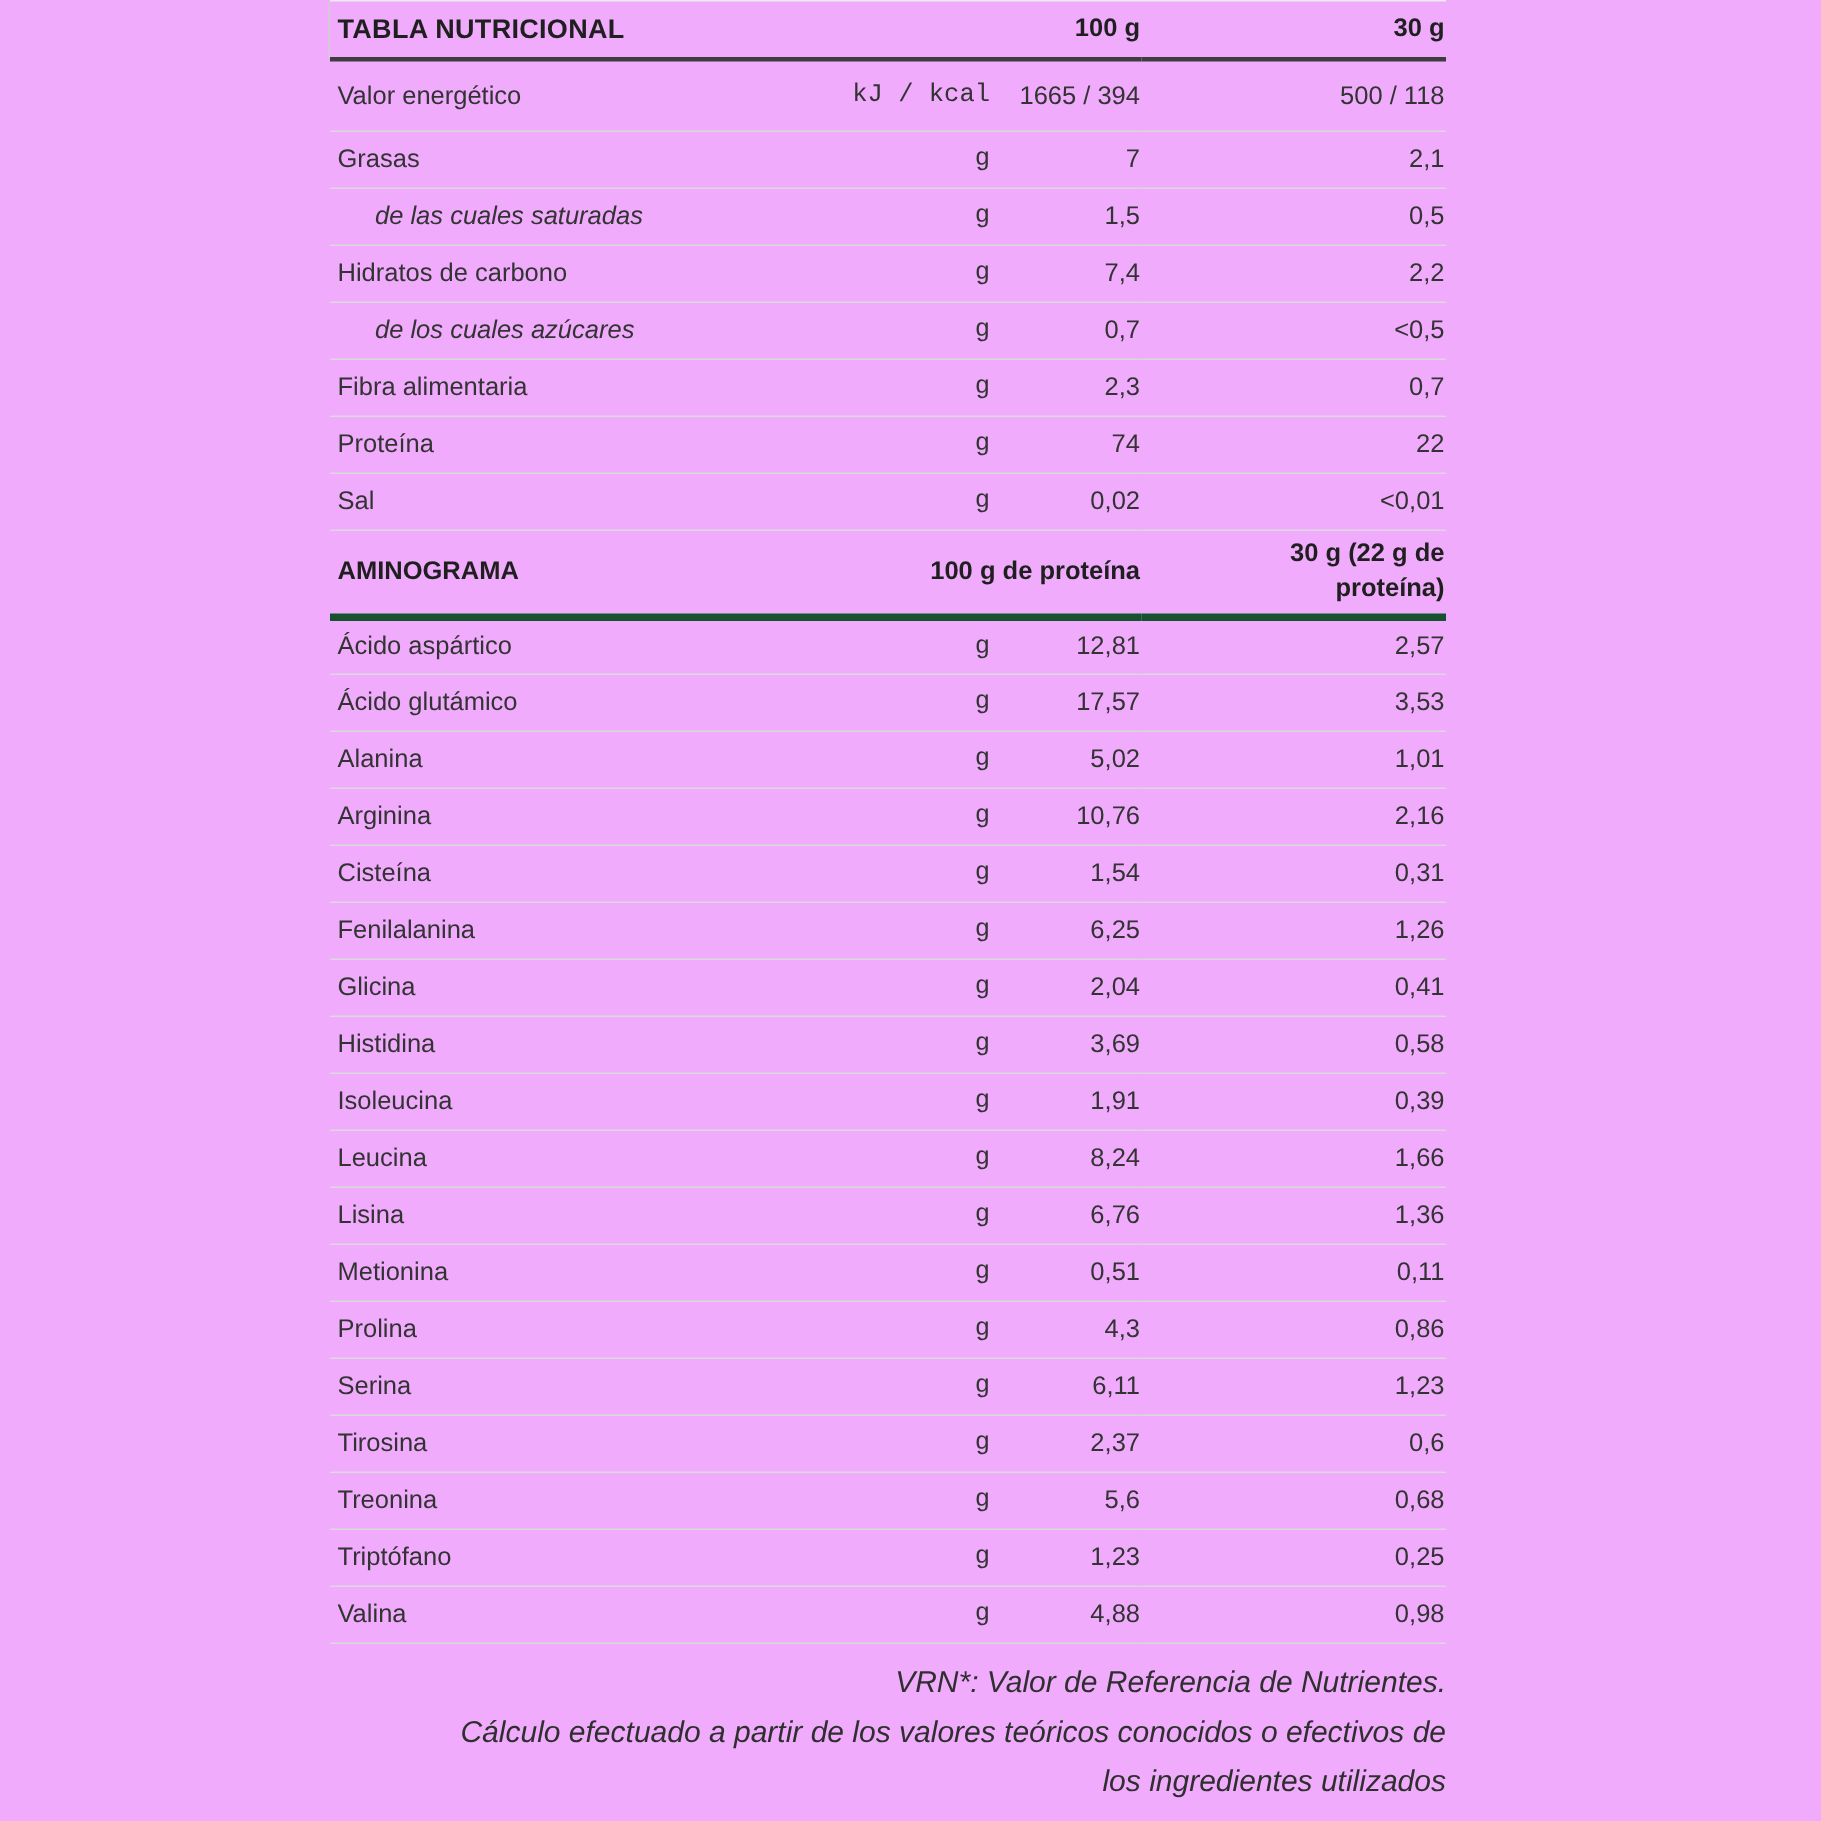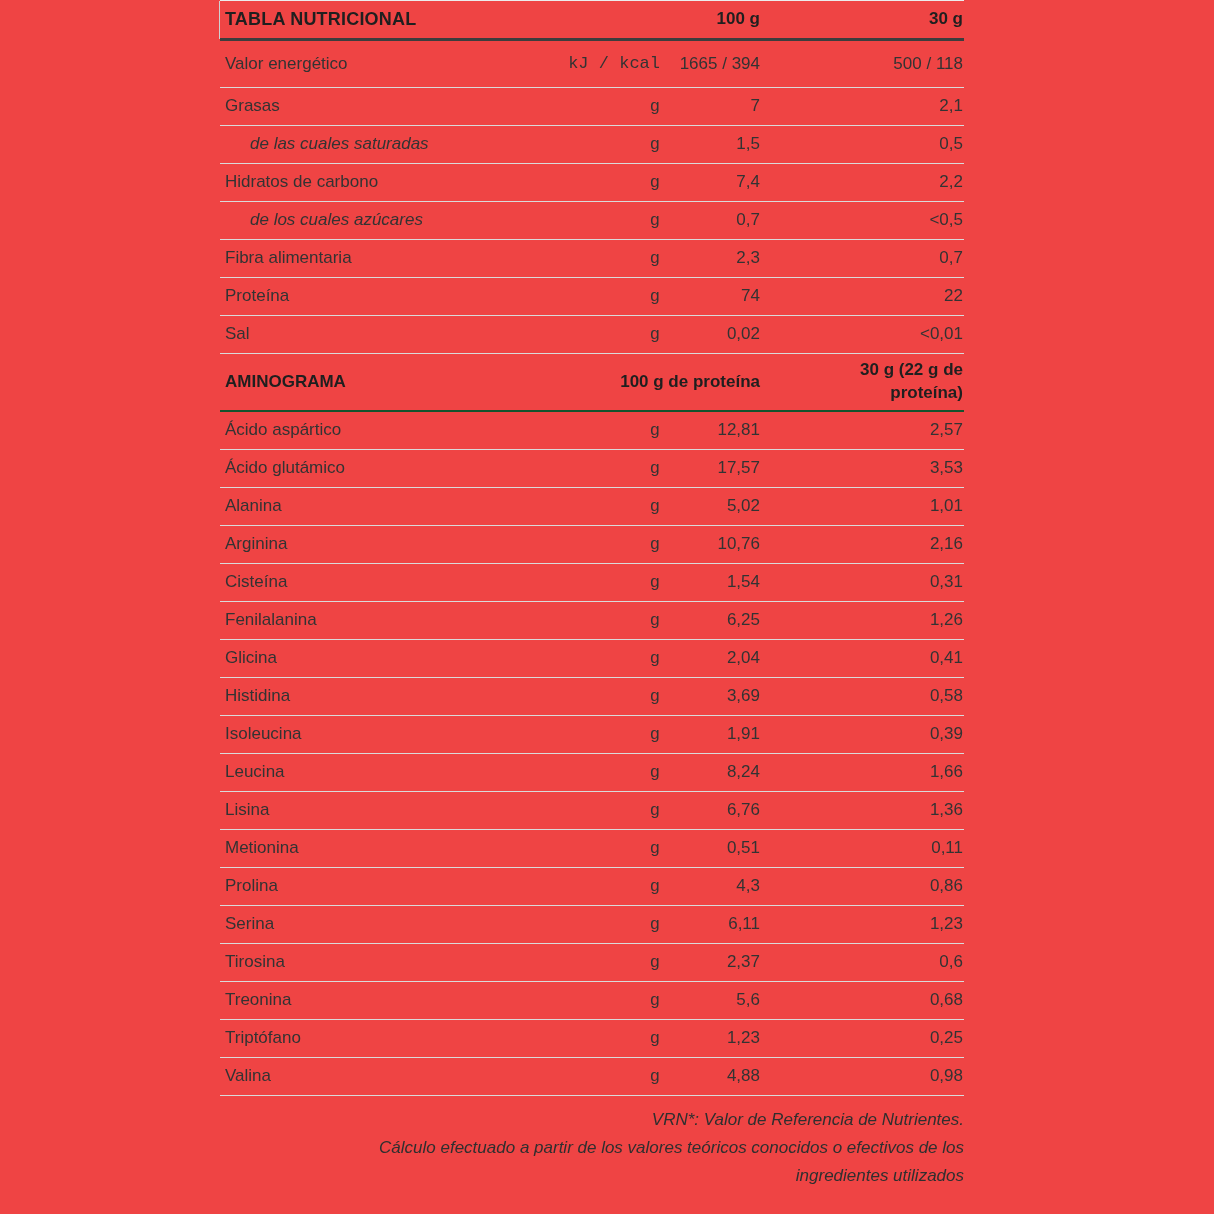--- a/index.html
+++ b/index.html
@@ -5,21 +5,21 @@
   html, body {
     margin: 0;
     padding: 0;
     background: #ffffff;
     font-family: "Liberation Sans", "DejaVu Sans", sans-serif;
   }
   .page {
     position: relative;
     width: 1214px;
     height: 1214px;
-    background: #ef4444;
+    background: #f0abfc;
     overflow: hidden;
   }
   .sheet {
     position: absolute;
     left: 220px;
     top: 0;
     width: 744px;
     border-top: 1px solid #ececec;
   }
   .head-stub {
@@ -56,37 +56,37 @@
   tr.main-head th {
     border-bottom: 3px solid #3d3d3d;
     color: #1f1f1f;
     font-weight: bold;
   }
   tr.main-head th.label { font-size: 18px; letter-spacing: 0.2px; }
 
   tbody.rows tr { height: 38px; border-bottom: 1px solid #dadada; }
   tbody.rows tr.tall { height: 48px; }
 
-  tr.amino-head { height: 58px; border-bottom: 2px solid #14532d; }
+  tr.amino-head { height: 58px; border-bottom: 5px solid #14532d; }
   tr.amino-head th {
     color: #1f1f1f;
     font-weight: bold;
   }
   .wrap30 {
     display: inline-block;
     width: 150px;
     text-align: right;
     line-height: 1.35;
   }
 
   .footnote {
     margin-top: 10px;
     text-align: right;
     font-style: italic;
-    font-size: 17px;
+    font-size: 20px;
     color: #2f2f2f;
     line-height: 1.65;
   }
   .fn2 {
     width: 665px;
     margin-left: auto;
   }
 </style>
 </head>
 <body>

